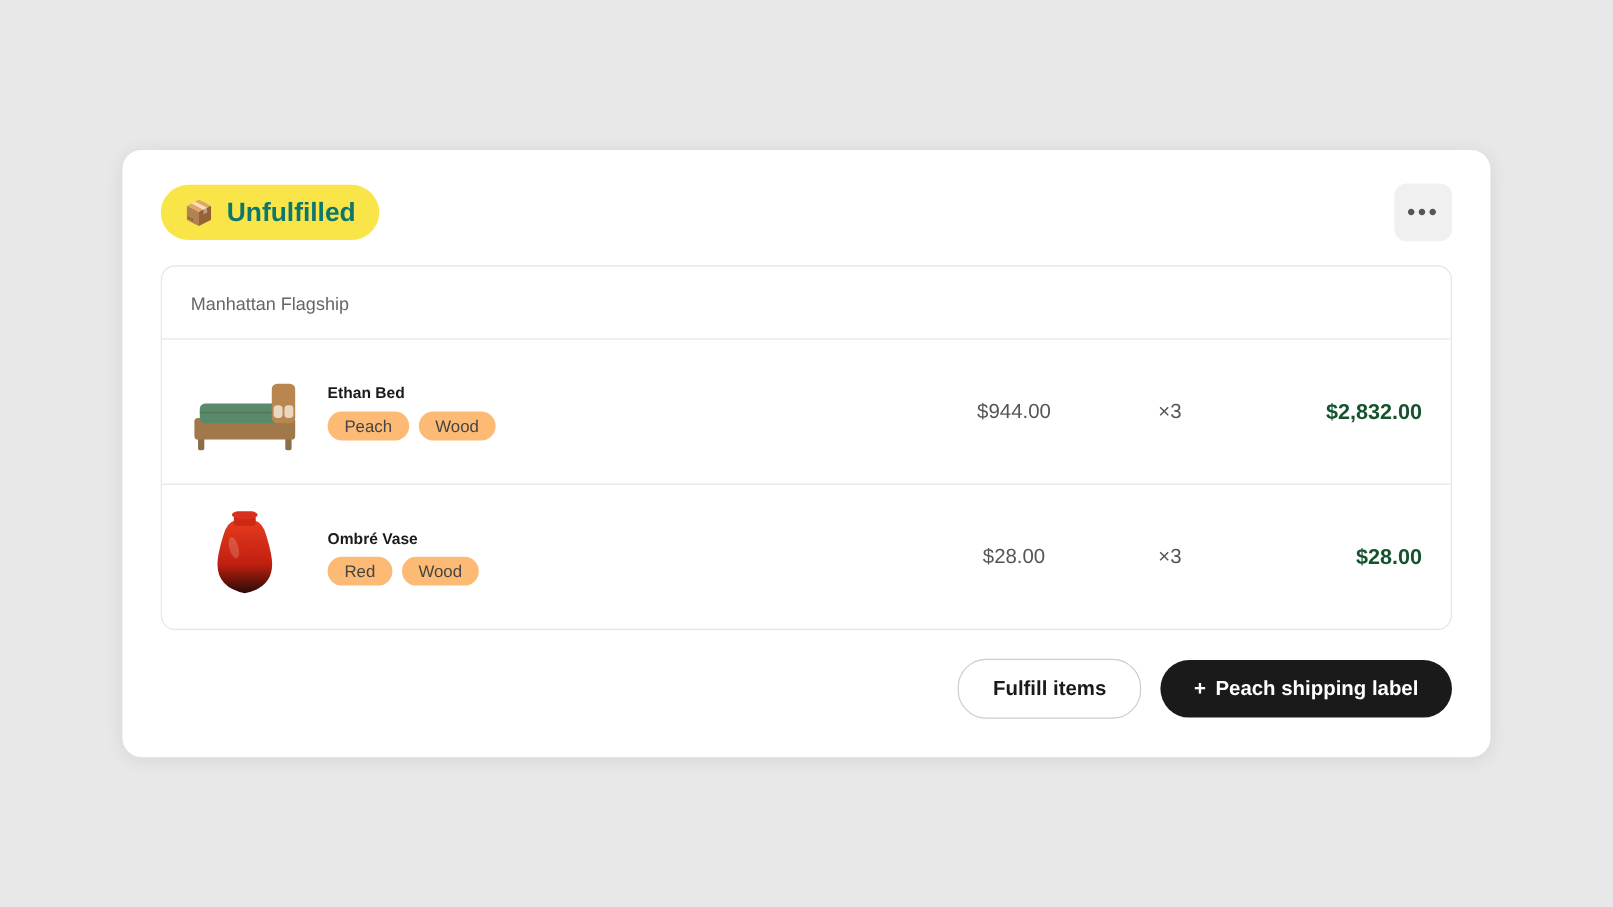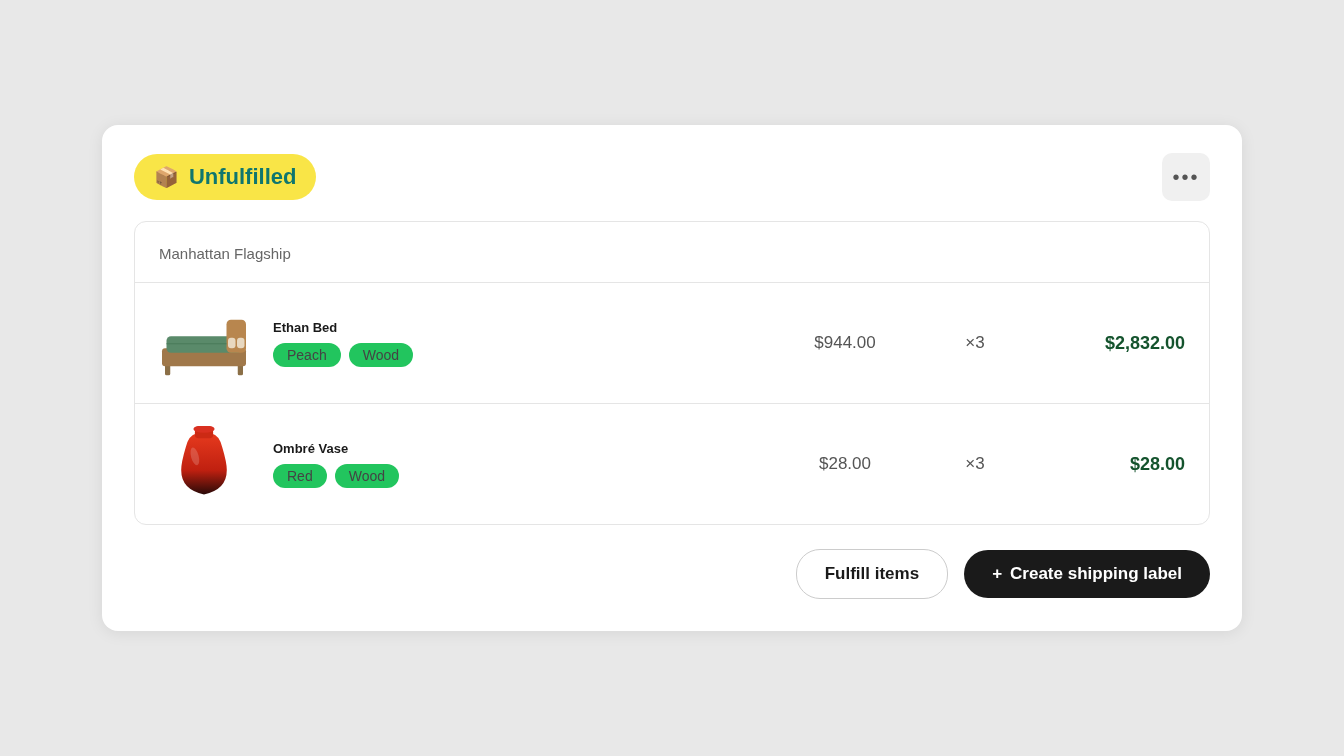--- a/index.html
+++ b/index.html
@@ -129,21 +129,21 @@
       color: #1a1a1a;
       margin-bottom: 8px;
     }
 
     .item-tags {
       display: flex;
       gap: 8px;
     }
 
     .tag {
-      background: #22c55e;
+      background: #fdba74;
       border-radius: 20px;
       padding: 4px 14px;
       font-size: 14px;
       color: #444;
       font-weight: 500;
     }
 
     .item-price {
       width: 160px;
       text-align: center;
@@ -283,17 +283,17 @@
       <div class="item-qty">×3</div>
       <div class="item-total">$28.00</div>
     </div>
 
   </div>
 
   <div class="card-footer">
     <button class="btn-fulfill">Fulfill items</button>
     <button class="btn-create-label">
       <span>+</span>
-      <span>Create shipping label</span>
+      <span>Peach shipping label</span>
     </button>
   </div>
 
 </div>
 
 </body></html>

